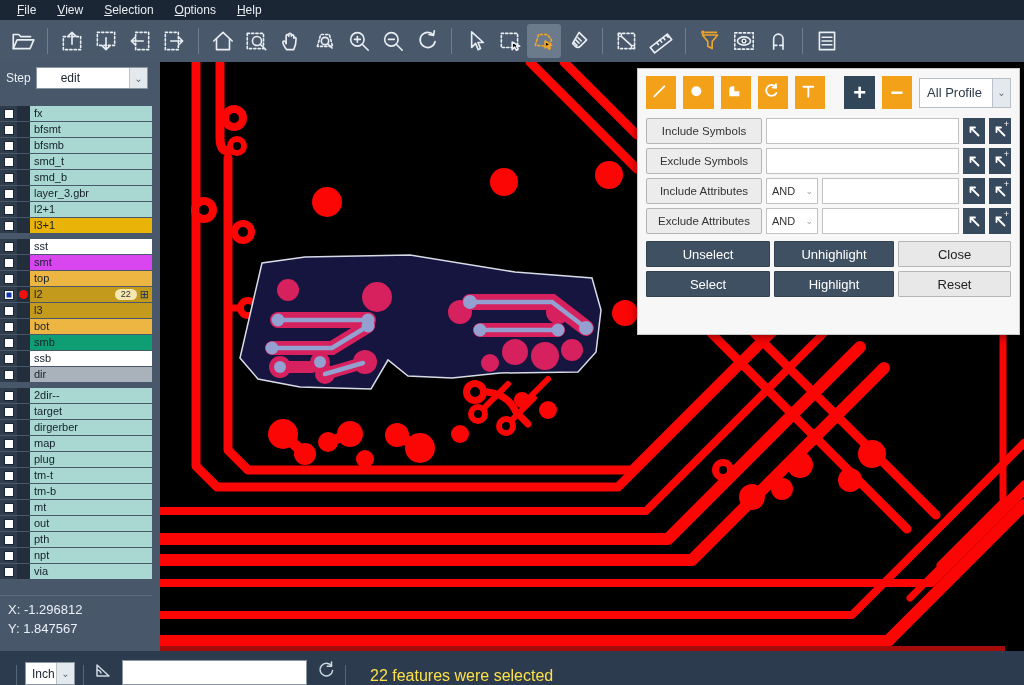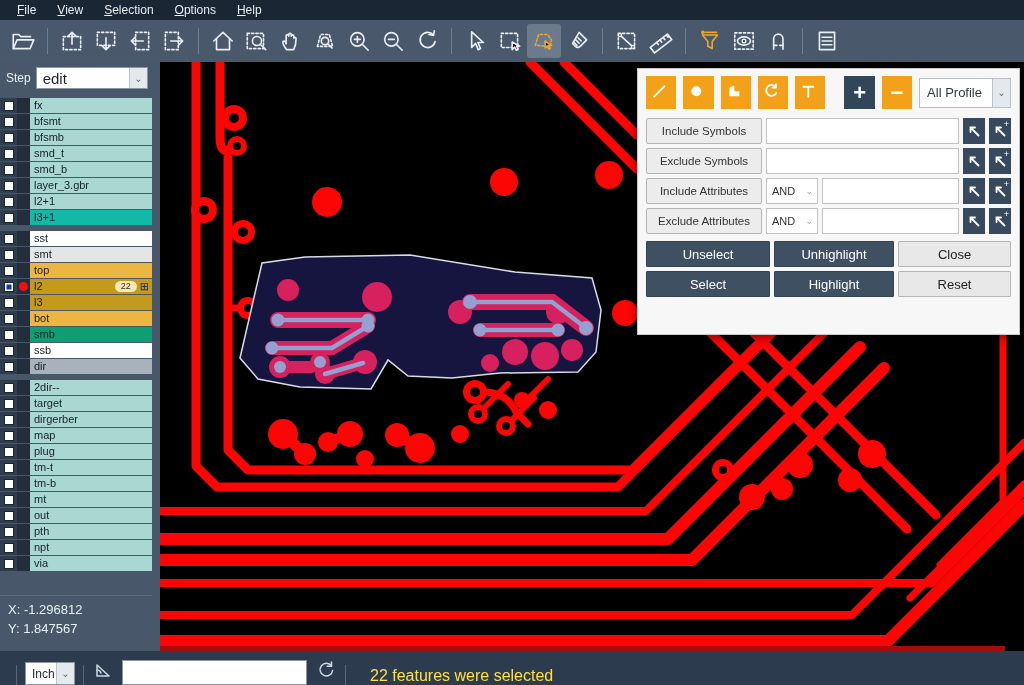--- a/index.html
+++ b/index.html
@@ -26,24 +26,24 @@
   .tb-btn.orange svg { stroke:#f0a62a; }
   .tb-sep { width:1px; height:26px; background:#6f7f90; margin:0 7px; flex:0 0 auto; }
 
   
   #sidebar { position:absolute; left:0; top:62px; width:152px; height:589px;
     background:#48586a; overflow:hidden; }
   #step-row { height:32px; display:flex; align-items:center; padding:0 4px 0 6px; gap:5px; }
   #step-label { color:#e8edf2; font-size:12px; }
   #step-combo { flex:1; height:22px; background:#fff; border:1px solid #8a97a3;
     display:flex; align-items:center; }
-  #step-value { flex:1; font-size:15px; color:#1a2430; padding-left:6px; }
+  #step-value { flex:1; font-size:12px; color:#1a2430; padding-left:24px; }
   .combo-chevron { width:18px; height:100%; background:#e4e9ee; border-left:1px solid #b9c2cb;
     display:flex; align-items:center; justify-content:center; color:#5b6b7b; font-size:10px; }
-  #layer-list { margin-top:4px; }
+  #layer-list { margin-top:12px; }
   .layer-row { display:flex; align-items:center; height:15px; margin-bottom:1px; }
   .cb-cell { width:17px; height:15px; background:#2f3c4c; display:flex;
     align-items:center; justify-content:center; flex:0 0 auto; }
   .cb { width:10px; height:10px; background:#fff; border:1px solid #1b2634; }
   .cb.checked { background:#1135ad; box-shadow:inset 0 0 0 1.5px #fff; }
   .gutter { width:13px; height:15px; background:#232e3c; flex:0 0 auto;
     display:flex; align-items:center; justify-content:center; }
   .sel-dot { width:9px; height:9px; border-radius:50%; background:#ee1111; }
   .layer-label { flex:1; height:15px; font-size:11px; color:#15202c; padding:0 3px 0 4px;
     display:flex; align-items:center; line-height:15px; white-space:nowrap; }
@@ -348,40 +348,40 @@
           <div class="gutter"></div>
           <div class="layer-label" style="background: rgb(169, 215, 210);">
             <span>l2+1</span>
           </div>
         </div>
         <div class="layer-row">
           <div class="cb-cell">
             <div class="cb"></div>
           </div>
           <div class="gutter"></div>
-          <div class="layer-label" style="background: #14b8a6;">
+          <div class="layer-label" style="background: #eab308;">
             <span>l3+1</span>
           </div>
         </div>
         <div class="group-gap"></div>
         <div class="layer-row">
           <div class="cb-cell">
             <div class="cb"></div>
           </div>
           <div class="gutter"></div>
           <div class="layer-label" style="background: rgb(255, 255, 255);">
             <span>sst</span>
           </div>
         </div>
         <div class="layer-row">
           <div class="cb-cell">
             <div class="cb"></div>
           </div>
           <div class="gutter"></div>
-          <div class="layer-label" style="background: #e5e5e5;">
+          <div class="layer-label" style="background: #d946ef;">
             <span>smt</span>
           </div>
         </div>
         <div class="layer-row">
           <div class="cb-cell">
             <div class="cb"></div>
           </div>
           <div class="gutter"></div>
           <div class="layer-label" style="background: rgb(237, 181, 66);">
             <span>top</span>

